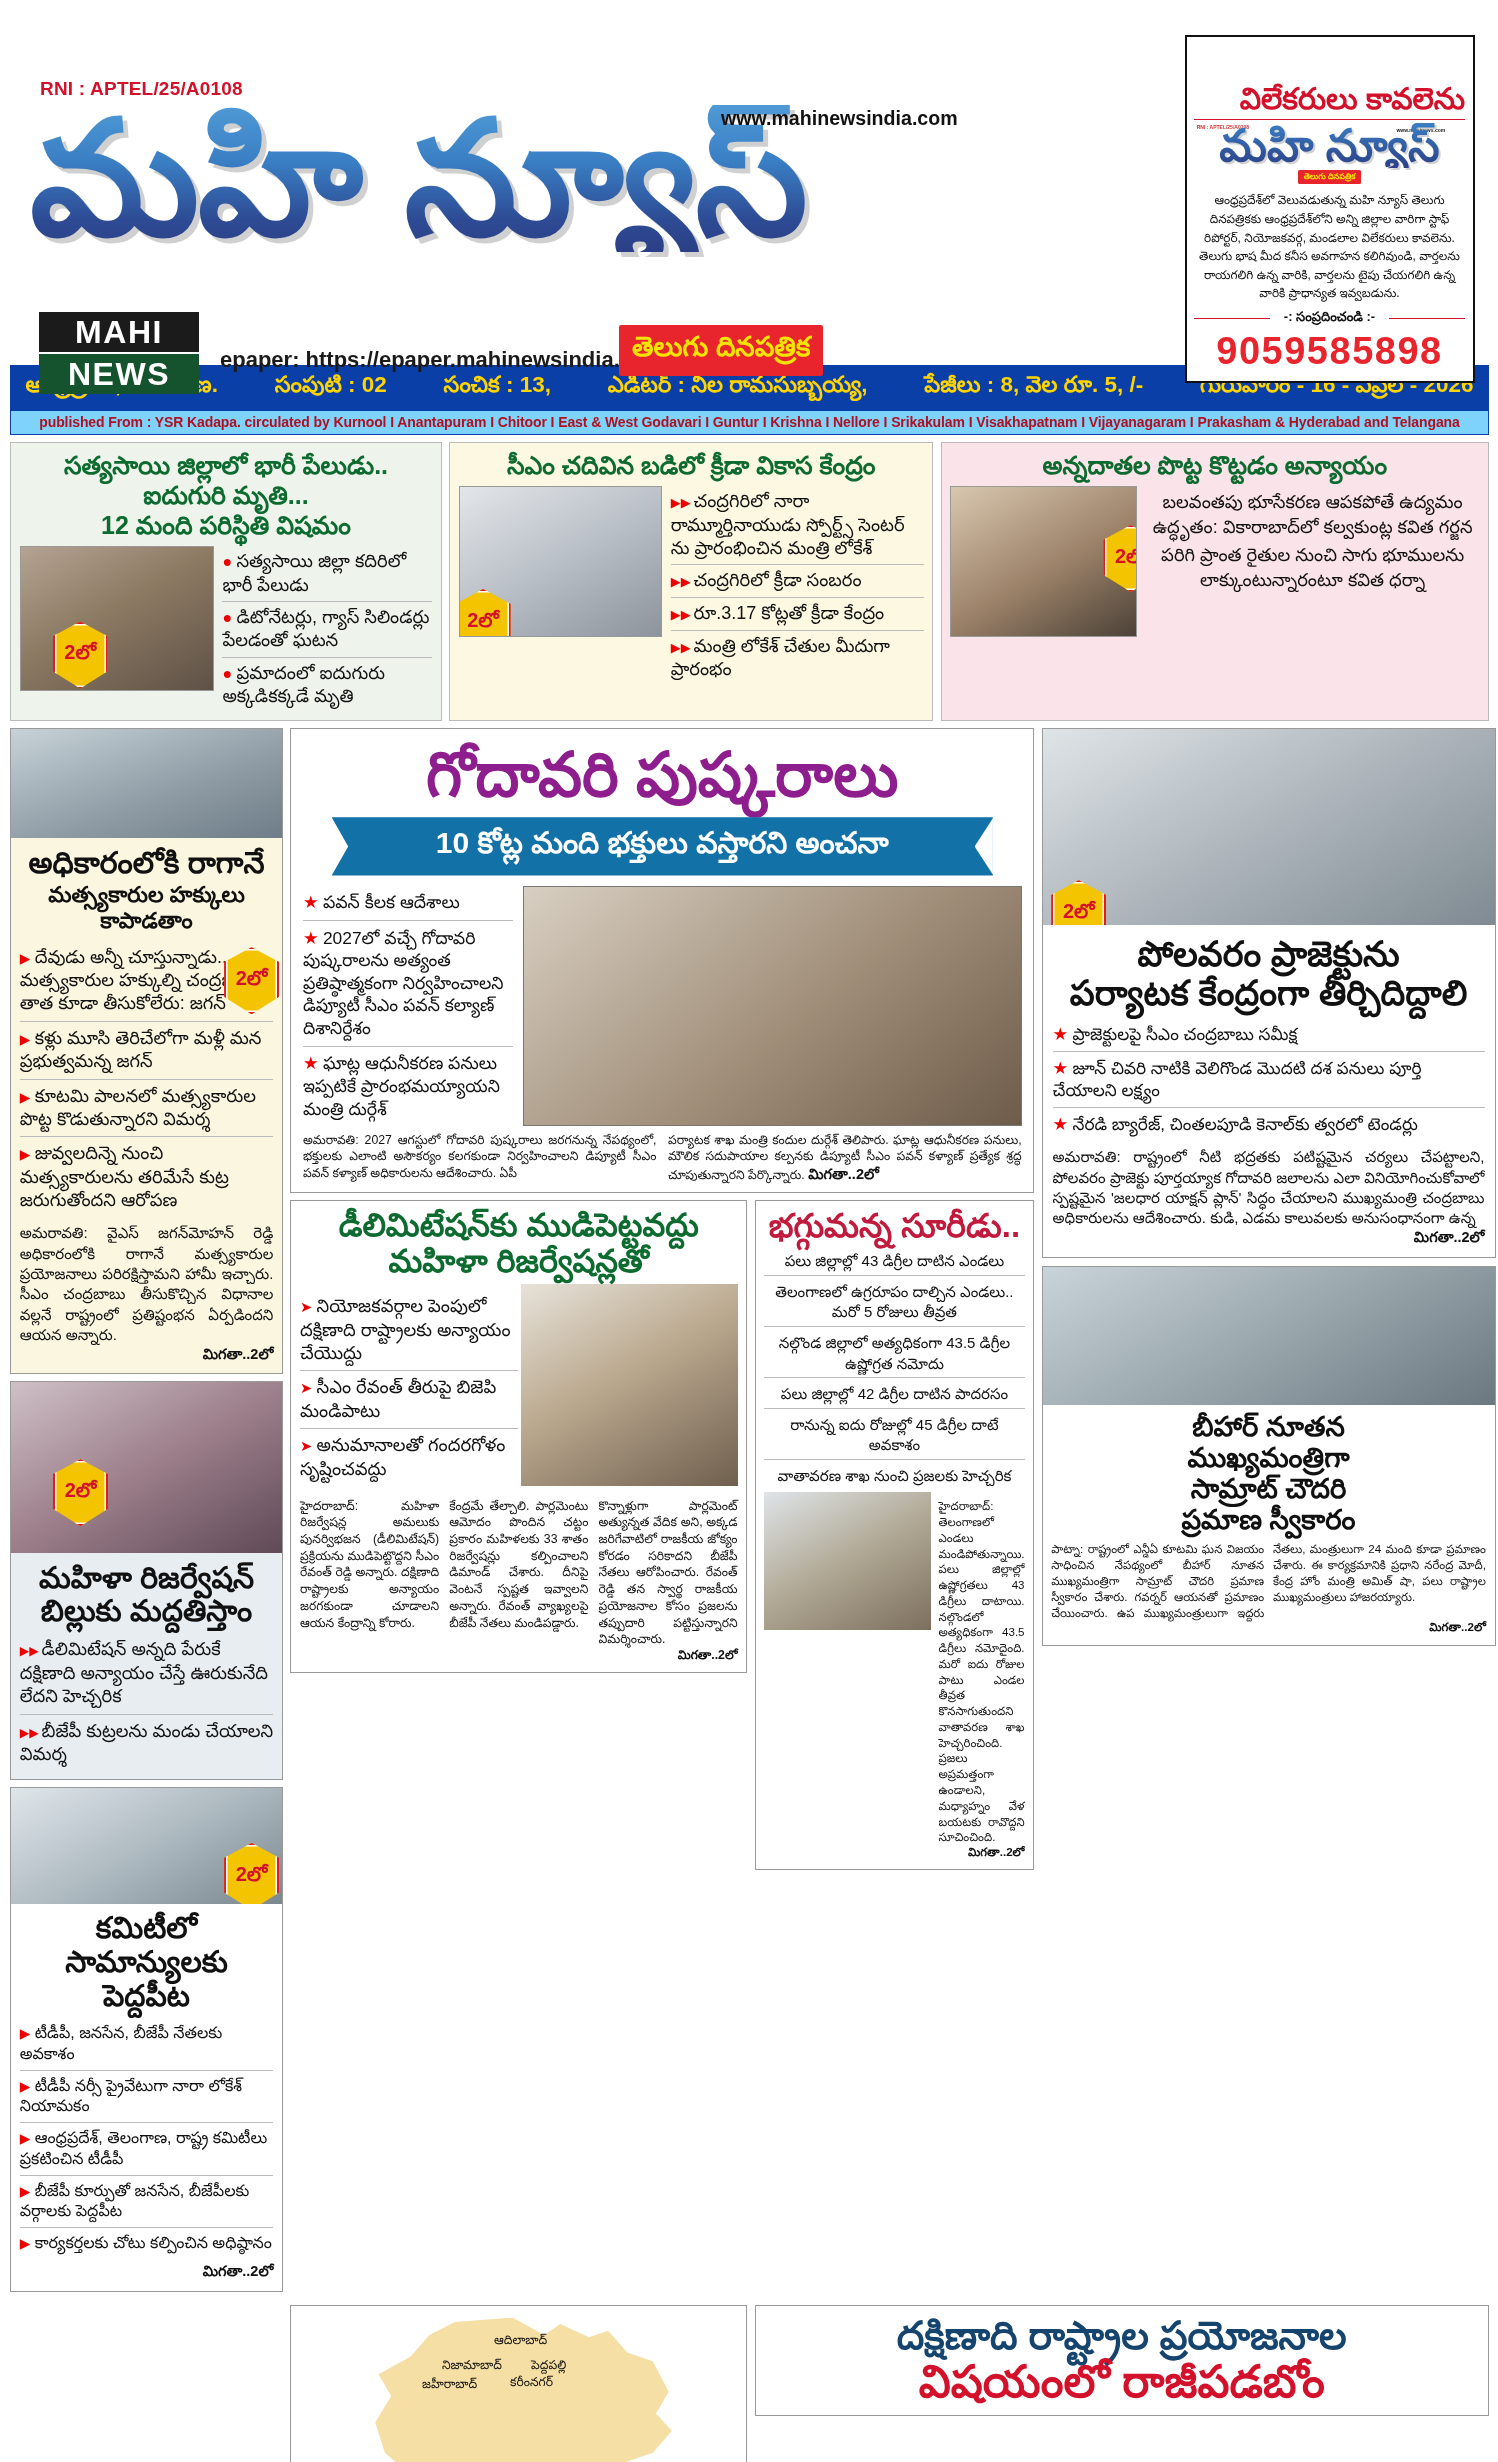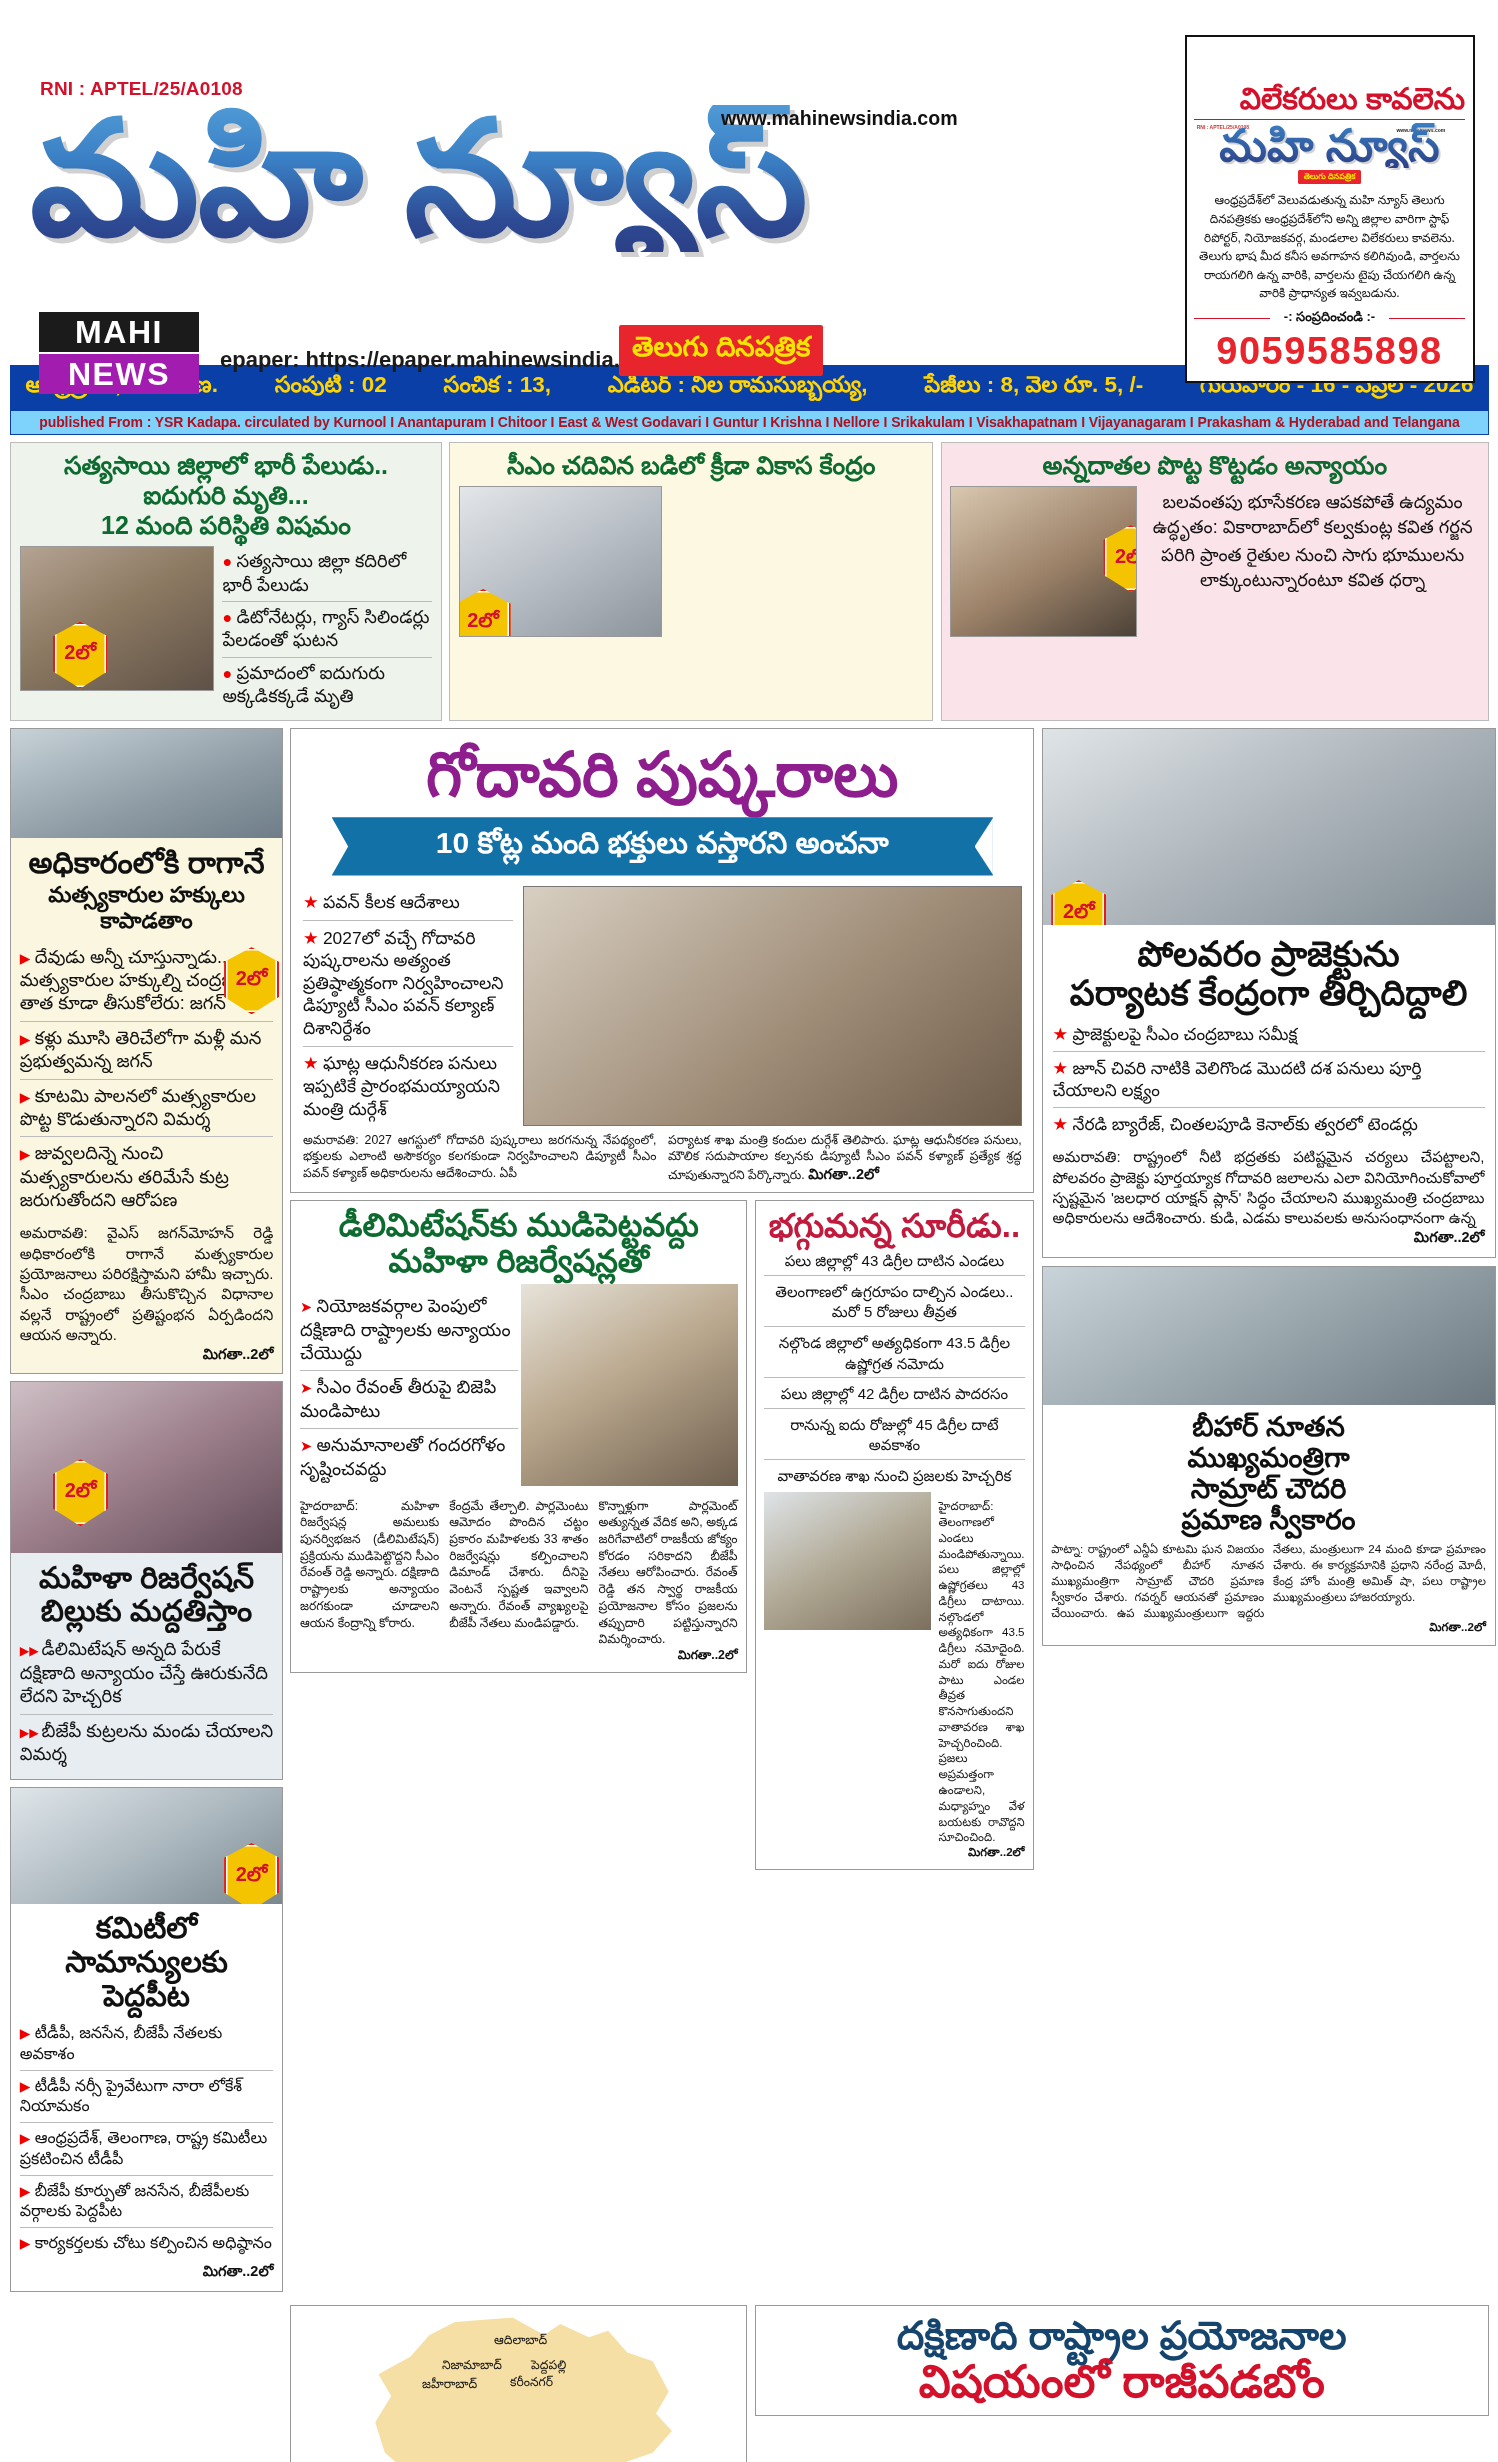--- a/index.html
+++ b/index.html
@@ -19,21 +19,21 @@
     font-size:160px; line-height:.92; font-weight:bold;
     color:#2f71b5;
     background:linear-gradient(180deg,#4f9ad6 0%,#3a7fc4 38%,#2d4b94 78%,#2b3f86 100%);
     -webkit-background-clip:text; background-clip:text; -webkit-text-fill-color:transparent;
     text-shadow:none; white-space:nowrap; letter-spacing:-1.5px;
     filter:drop-shadow(5px 5.8px 0px rgba(170,170,170,.55));
   }
   .mh-web { position:absolute; left:711px; top:107px; font-size:19.6px; font-weight:bold; color:#111; }
   .mh-logo { position:absolute; left:29px; top:312px; width:160px; }
   .mh-logo .m1 { background:#1b1b1b; color:#fff; font-weight:bold; font-size:32px; letter-spacing:1.5px; text-align:center; padding:1.5px 0; }
-  .mh-logo .m2 { background:#a21caf; color:#fff; font-weight:bold; font-size:32px; letter-spacing:1.5px; text-align:center; padding:1.5px 0; margin-top:2.2px; }
+  .mh-logo .m2 { background:#14532d; color:#fff; font-weight:bold; font-size:32px; letter-spacing:1.5px; text-align:center; padding:1.5px 0; margin-top:2.2px; }
   .mh-epaper { position:absolute; left:210px; top:347px; font-size:22px; font-weight:bold; color:#1b1b1b; }
   .mh-tag {
     position:absolute; left:609px; top:325px; background:#e8242c; color:#f3e500;
     font-weight:bold; font-size:27.6px; padding:5.8px 13px 7.3px; border-radius:2.2px; white-space:nowrap;
   }
 
   
   .ad-box { position:absolute; right:14.5px; top:35px; width:290px; border:2.2px solid #111; background:#fff; padding:5.8px 7.3px 8.7px; }
   .ad-head { color:#d4112a; font-weight:bold; font-size:30px; text-align:right; line-height:1.05; white-space:nowrap;margin-top:40px; }
   .ad-rule { border-bottom:1.5px solid #d4112a; margin:4.4px 0 2.9px; }
@@ -214,20 +214,26 @@
         </ul>
       </div>
     </div>
 
     <div class="teaser t2">
       <h2>సీఎం చదివిన బడిలో క్రీడా వికాస కేంద్రం</h2>
       <div class="t-flex">
         <div class="t-photo" style="width:203px;height:151px;background:linear-gradient(150deg,#e3e6ea,#b9bfc6 50%,#8c949c);position:relative;">
           <div class="badge2" style="left:-4.4px;bottom:-20px;">2లో</div>
         </div>
+        <ul class="t-bullets">
+          <li class="bullet-dd">చంద్రగిరిలో నారా రామ్మూర్తినాయుడు స్పోర్ట్స్ సెంటర్ ను ప్రారంభించిన మంత్రి లోకేశ్</li>
+          <li class="bullet-dd">చంద్రగిరిలో క్రీడా సంబరం</li>
+          <li class="bullet-dd">రూ.3.17 కోట్లతో క్రీడా కేంద్రం</li>
+          <li class="bullet-dd">మంత్రి లోకేశ్ చేతుల మీదుగా ప్రారంభం</li>
+        </ul>
       </div>
     </div>
 
     <div class="teaser t3">
       <h2>అన్నదాతల పొట్ట కొట్టడం అన్యాయం</h2>
       <div class="t-flex">
         <div class="t-photo" style="width:187px;height:151px;background:linear-gradient(150deg,#d9c7b0,#9b8168 55%,#4c4238);position:relative;">
           <div class="badge2" style="right:-22px;top:38px;">2లో</div>
         </div>
         <div class="t-bullets">

